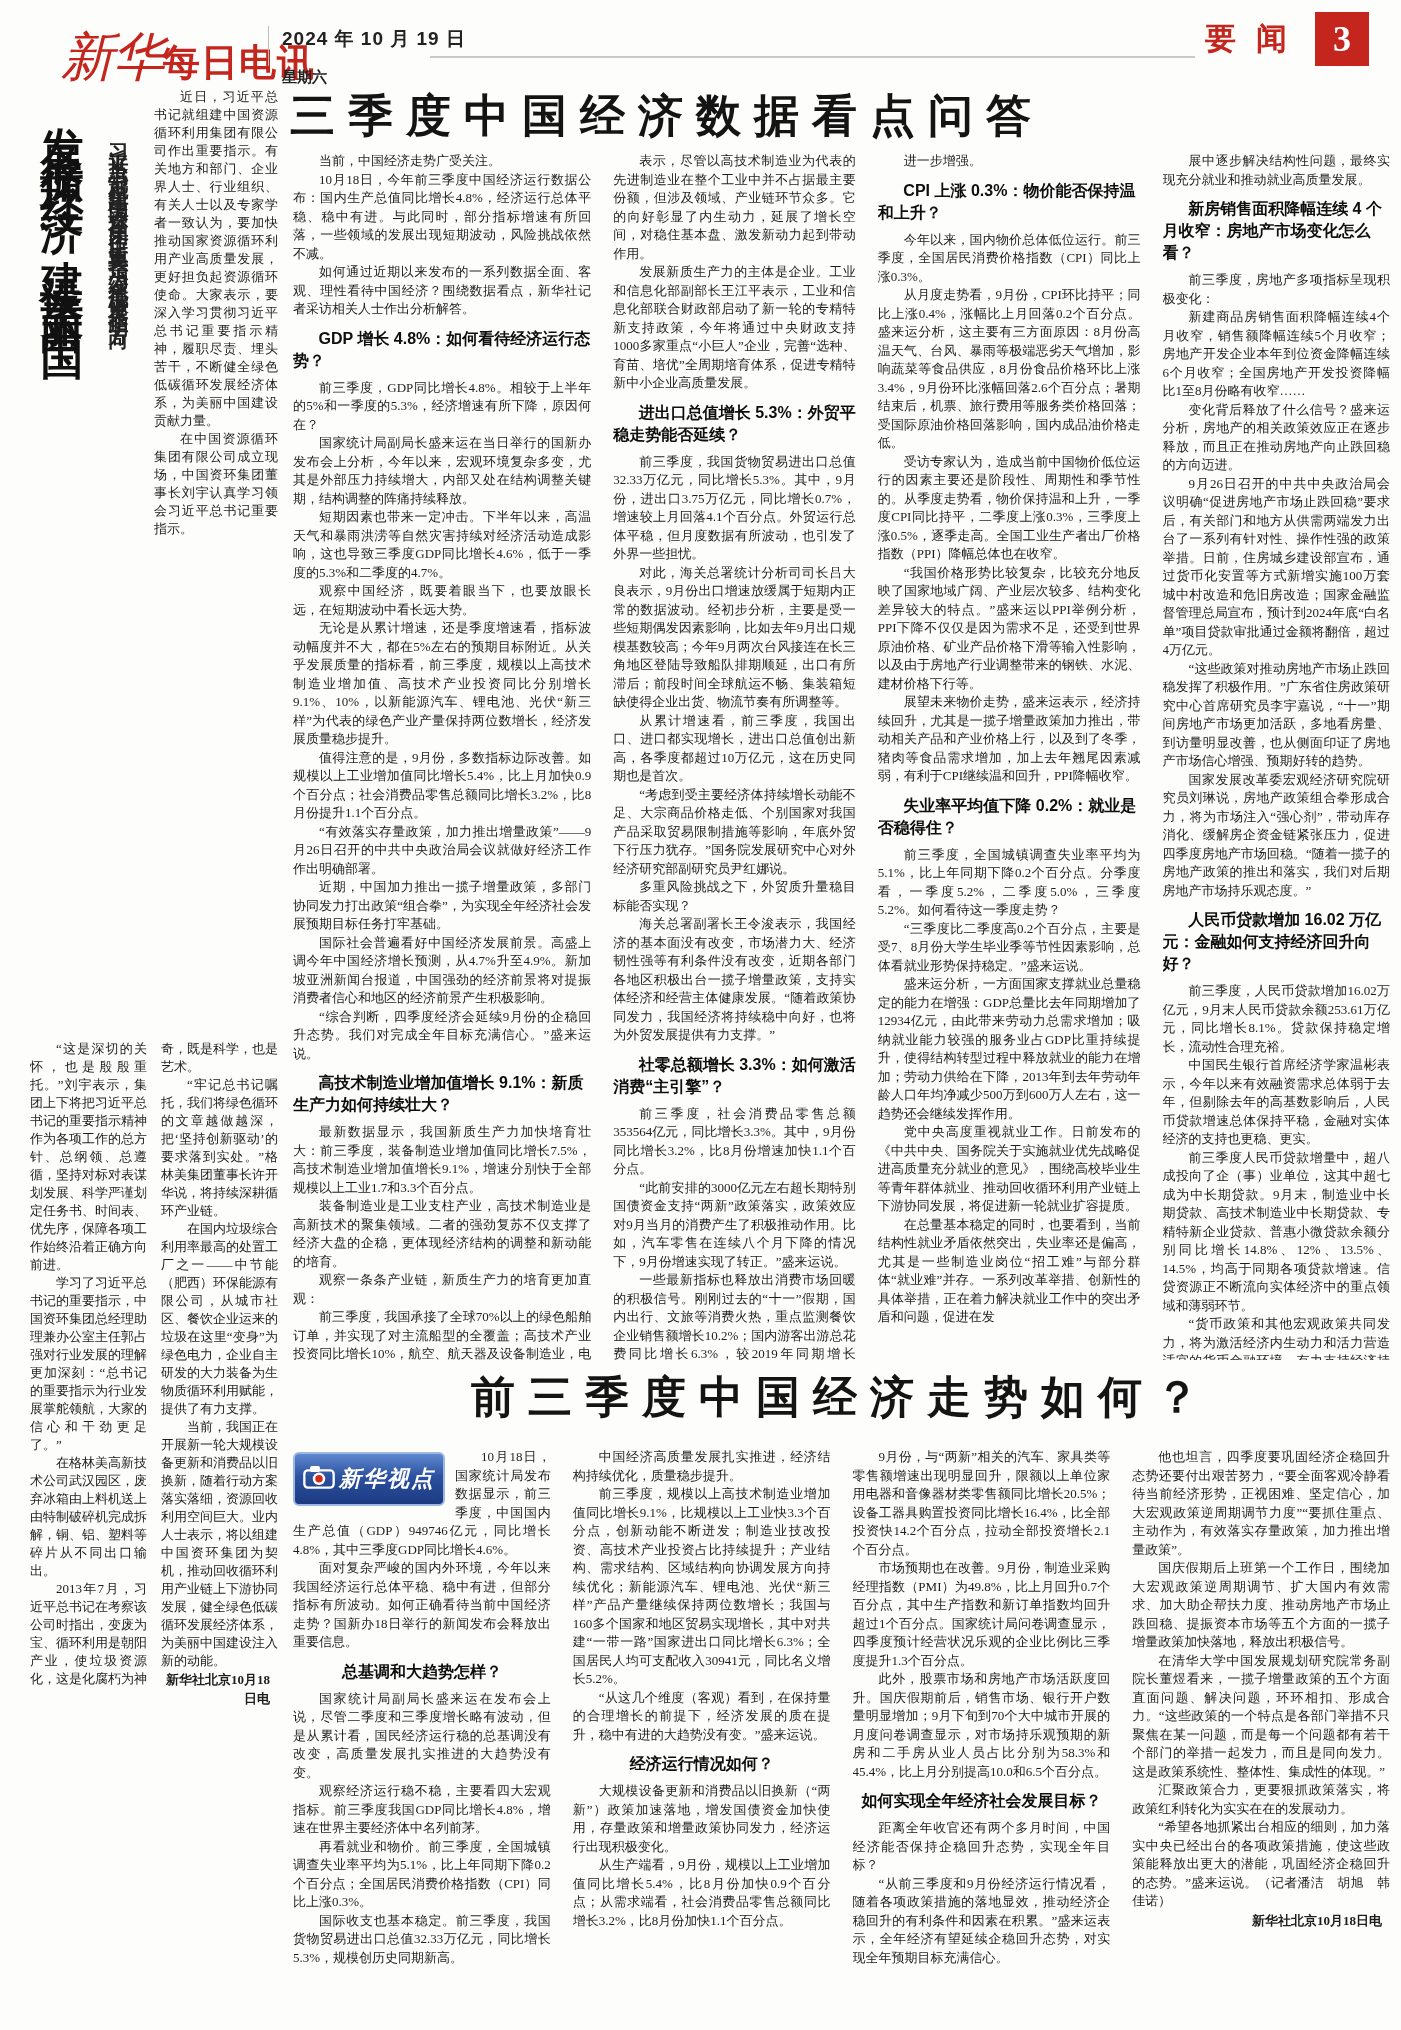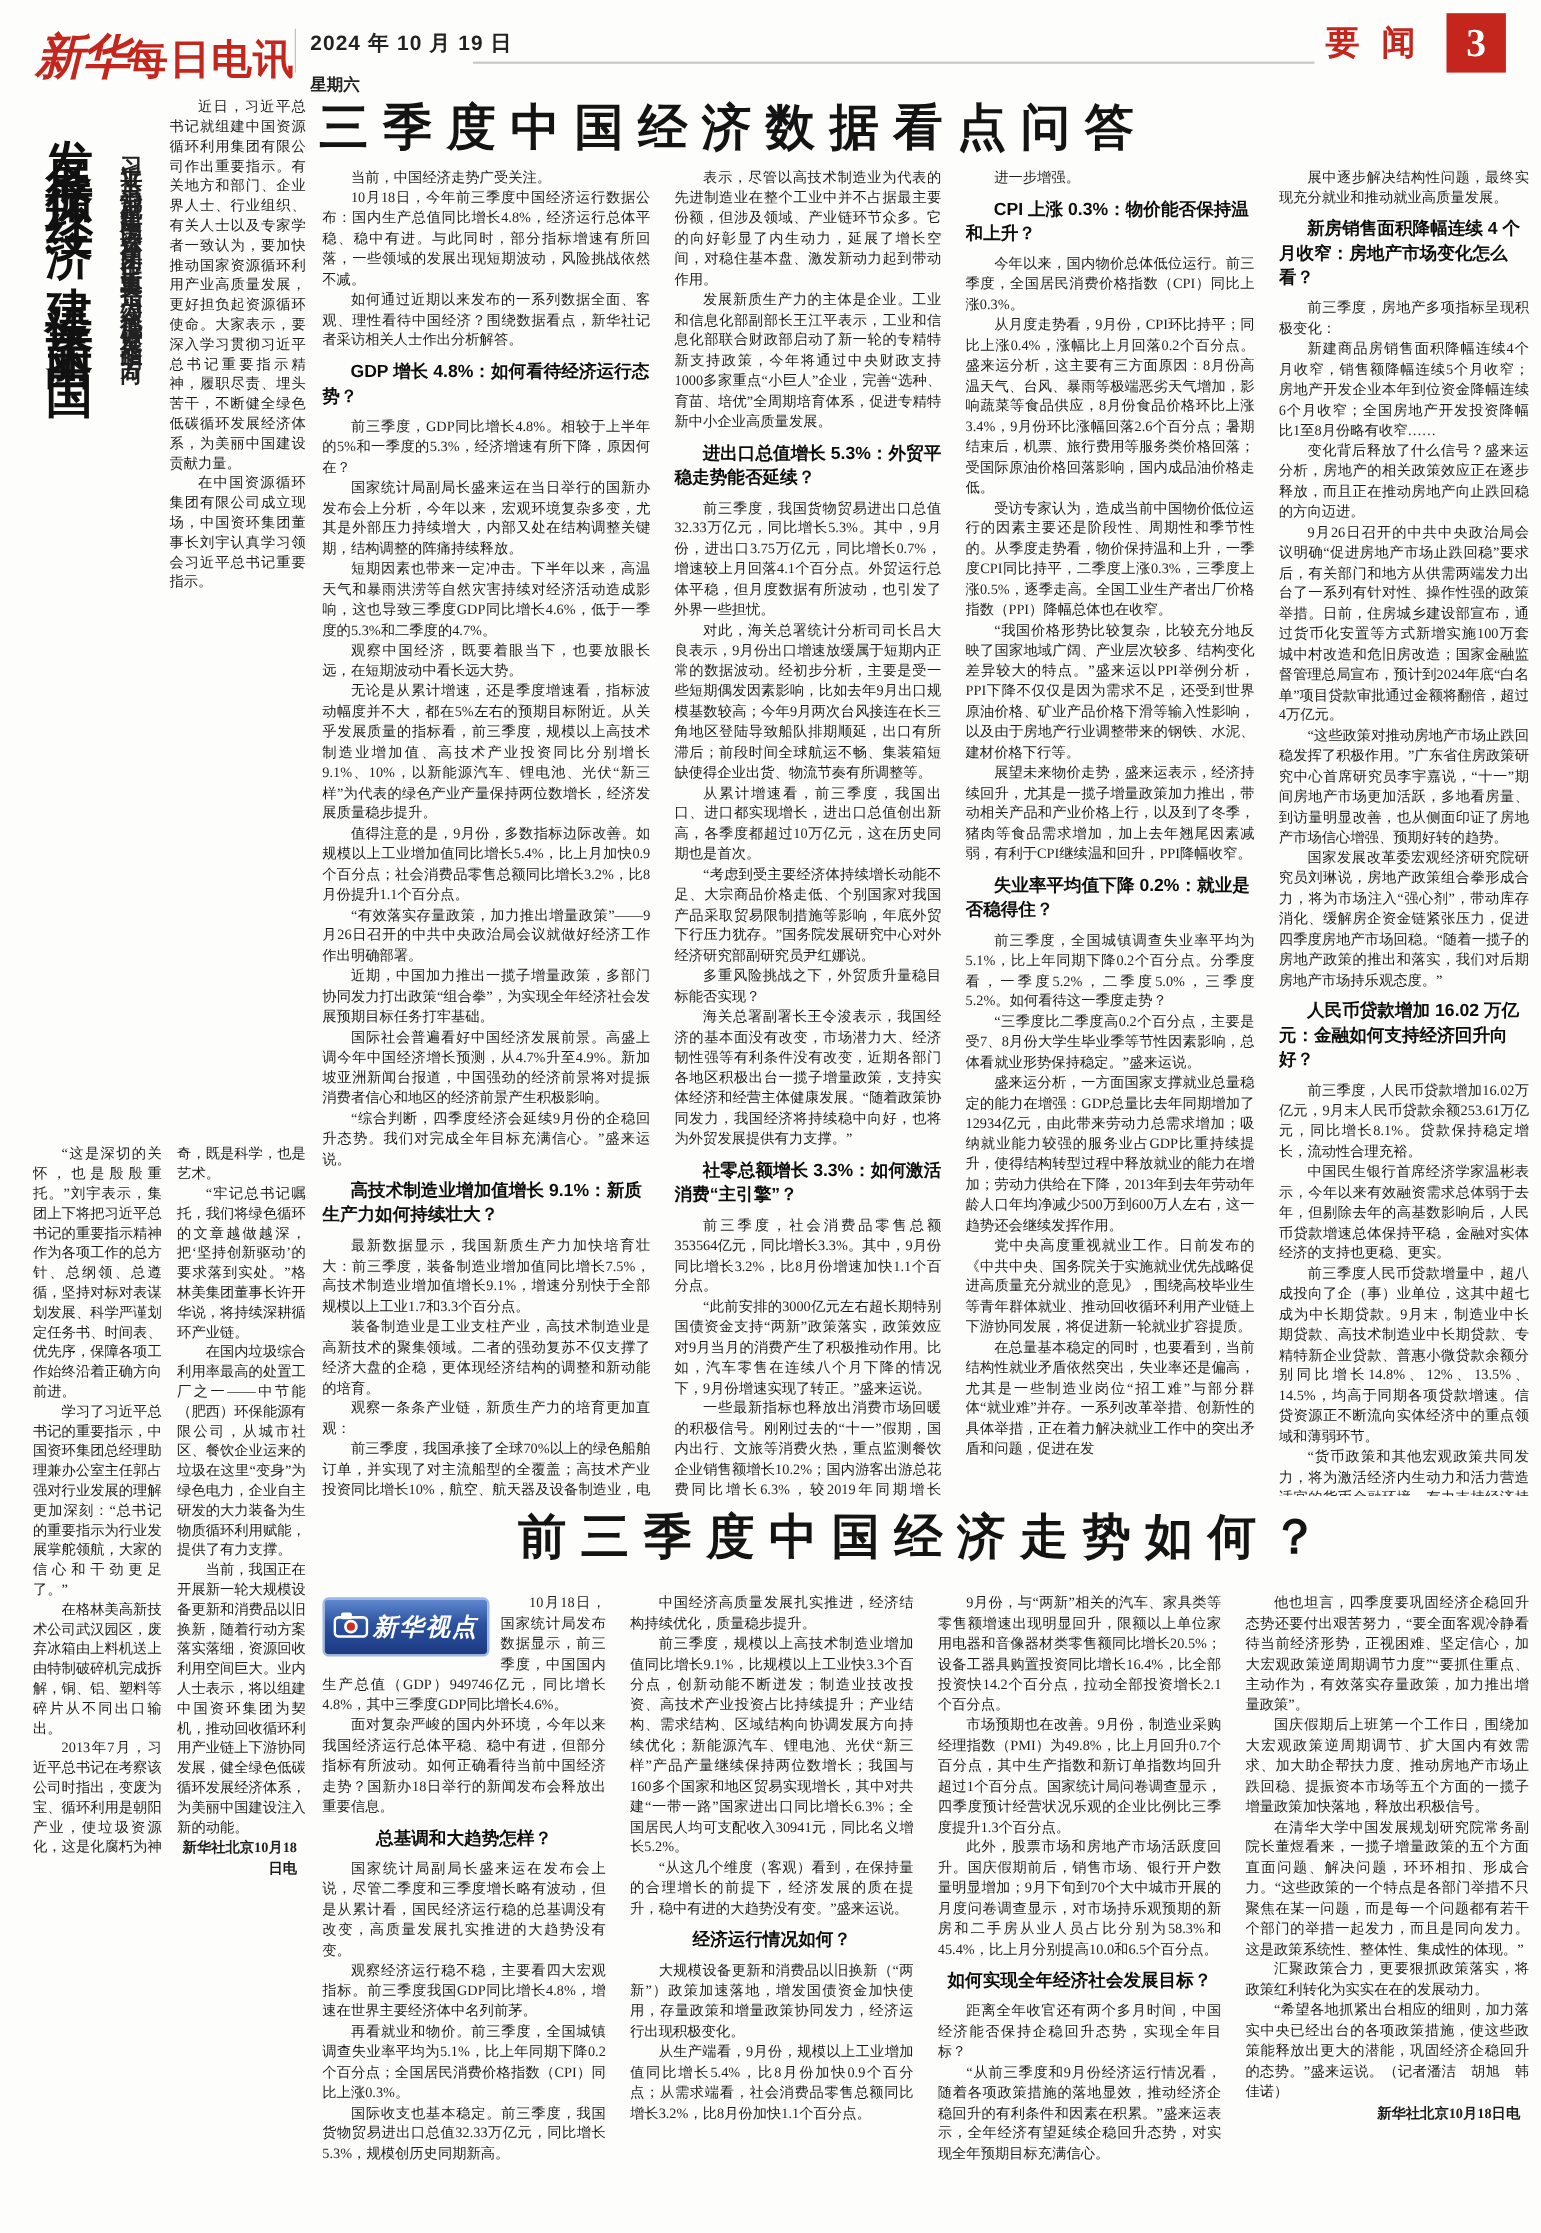--- a/index.html
+++ b/index.html
@@ -4,21 +4,21 @@
 <style>
   * { margin:0; padding:0; box-sizing:border-box; }
   html,body { width:1401px; height:2030px; }
   body {
     position:relative; background:#fdfdfb; color:#1d1d1d; overflow:hidden;
     font-family:"Liberation Serif","DejaVu Serif",serif;
   }
   
   .hdr { position:absolute; left:0; top:0; width:1401px; height:84px; }
   .masthead { position:absolute; left:32px; top:22px; color:#c4251c; white-space:nowrap; }
-  .logo-script { font-size:44px; font-weight:700; font-style:italic; letter-spacing:-2px; font-family:"Liberation Serif",serif; }
+  .logo-script { font-size:53px; font-weight:400; font-style:italic; letter-spacing:-2px; font-family:"Liberation Serif",serif;margin-left:29px; }
   .logo-rest { font-size:37px; font-weight:700; letter-spacing:1px; }
   .hdr-div { position:absolute; left:268px; top:26px; width:1px; height:40px; background:#bbb; }
   .date-block { position:absolute; left:282px; top:26px; font-family:"Liberation Sans","DejaVu Sans",sans-serif; color:#222; }
   .date-line1 { font-size:19px; font-weight:700; letter-spacing:1px; }
   .date-line2 { font-size:15px; font-weight:700; margin-top:16px; }
   .hdr-rule { position:absolute; left:430px; top:56px; width:765px; height:2px; background:#c9c9c9; }
   .section-wrap { position:absolute; right:32px; top:12px; display:flex; align-items:center; gap:18px; }
   .section-title { color:#c4251c; font-size:31px; font-weight:900; letter-spacing:20px; margin-right:-10px; font-family:"Liberation Serif",serif; }
   .page-no { width:54px; height:54px; background:#c4251c; color:#fff; font-size:36px; font-weight:800;
              display:flex; align-items:center; justify-content:center; font-family:"Liberation Serif",serif; }

